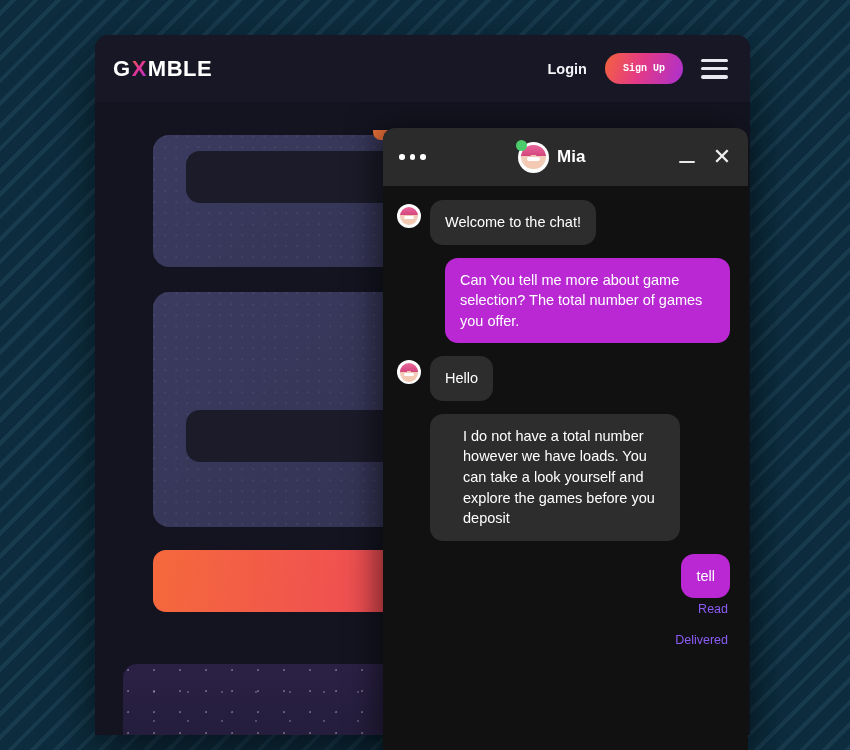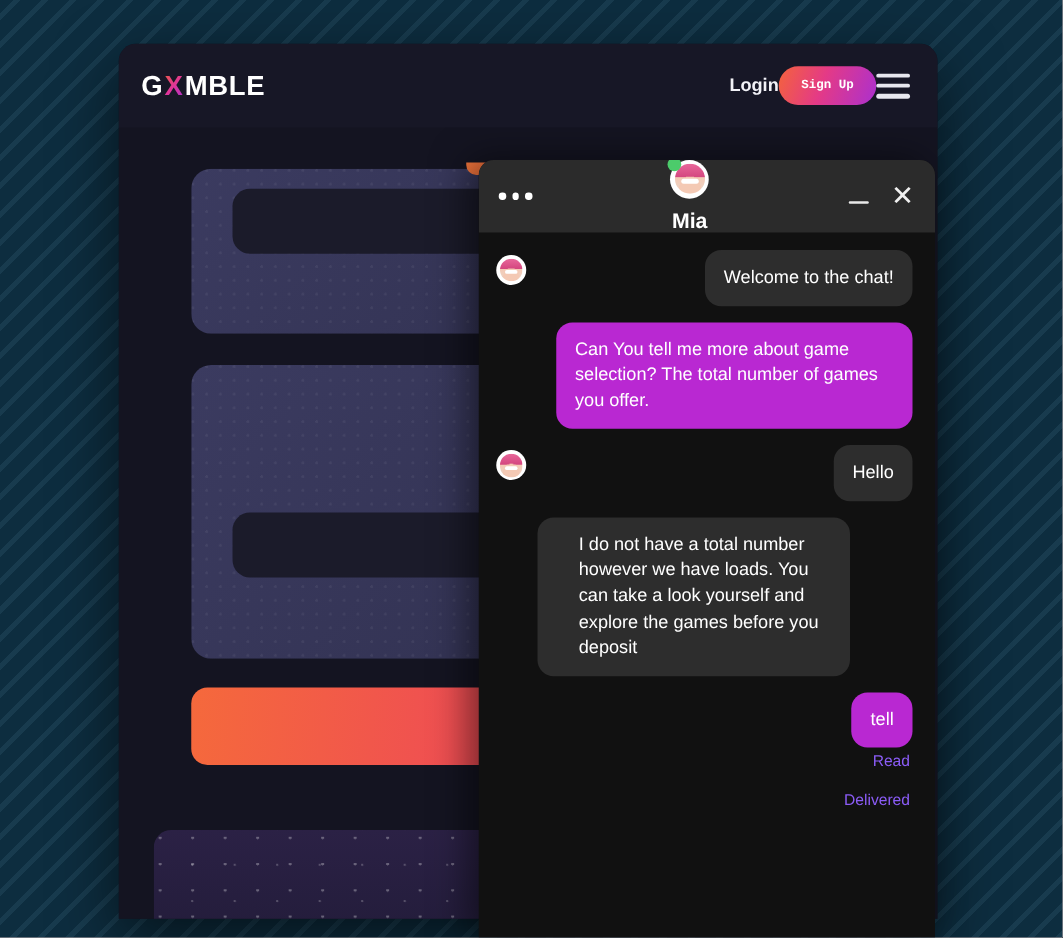--- a/index.html
+++ b/index.html
@@ -63,20 +63,21 @@
     background: linear-gradient(135deg, #f0623a 0%, #e0349a 50%, #9b2fd6 100%);
     -webkit-background-clip: text;
     background-clip: text;
     color: transparent;
     padding: 0 1px;
   }
   #header-right {
     margin-left: auto;
     display: flex;
     align-items: center;
+    gap: 18px;
   }
   #login-link {
     color: #f2f2f7;
     font-size: 14.5px;
     font-weight: bold;
     cursor: pointer;
   }
   #signup-button {
     background: linear-gradient(110deg, #f4633c 0%, #e43a86 45%, #ab30cf 100%);
     color: #fff;
@@ -232,21 +233,20 @@
     height: 5.5px;
     background: #ffffff;
     border-radius: 50%;
     display: block;
   }
   #chat-identity {
     margin: 12px auto;
     display: flex;
     align-items: center;
     gap: 8px;
-    flex-direction: column;
   }
   .avatar {
     position: relative;
     border-radius: 50%;
     background: #ffffff;
     display: flex;
     align-items: center;
     justify-content: center;
     flex: none;
     overflow: visible;
@@ -326,21 +326,20 @@
     box-sizing: border-box;
     overflow: hidden;
     display: flex;
     flex-direction: column;
     gap: 13px;
   }
   .msg-row {
     display: flex;
     align-items: flex-start;
     gap: 9px;
-    justify-content: space-between;
   }
   .msg-row.outgoing { justify-content: flex-end; }
   .msg-avatar { width: 24px; height: 24px; margin-top: 4px; }
   .bubble {
     max-width: 285px;
     border-radius: 13px;
     padding: 12px 15px;
     font-size: 14.5px;
     line-height: 1.42;
     color: #ffffff;

